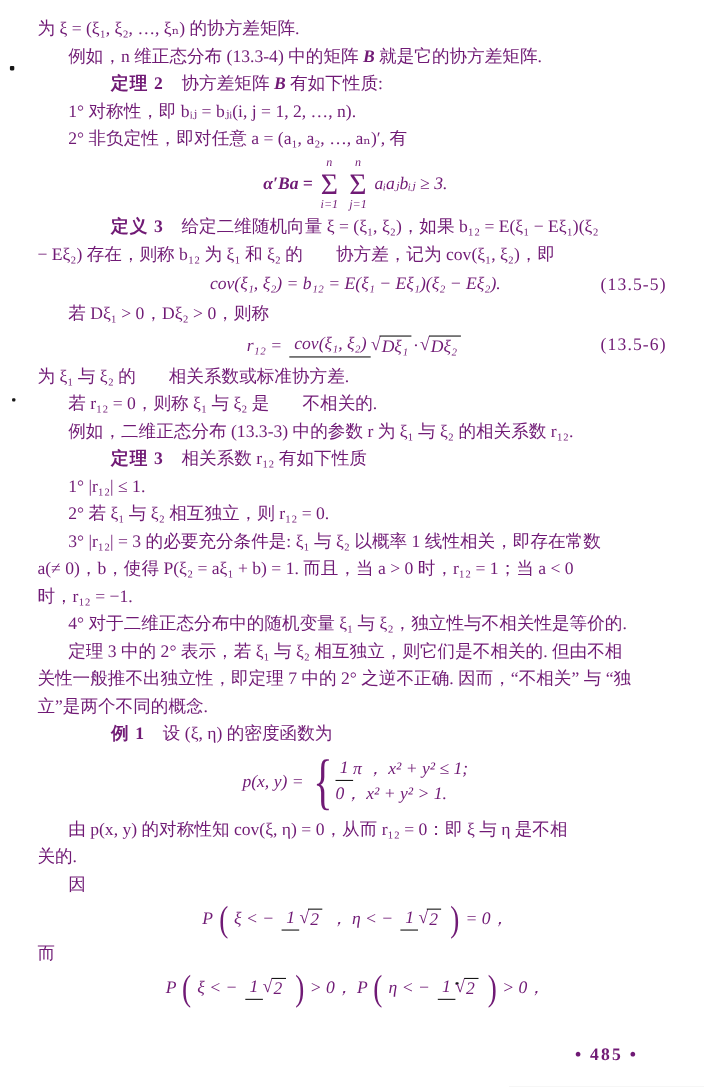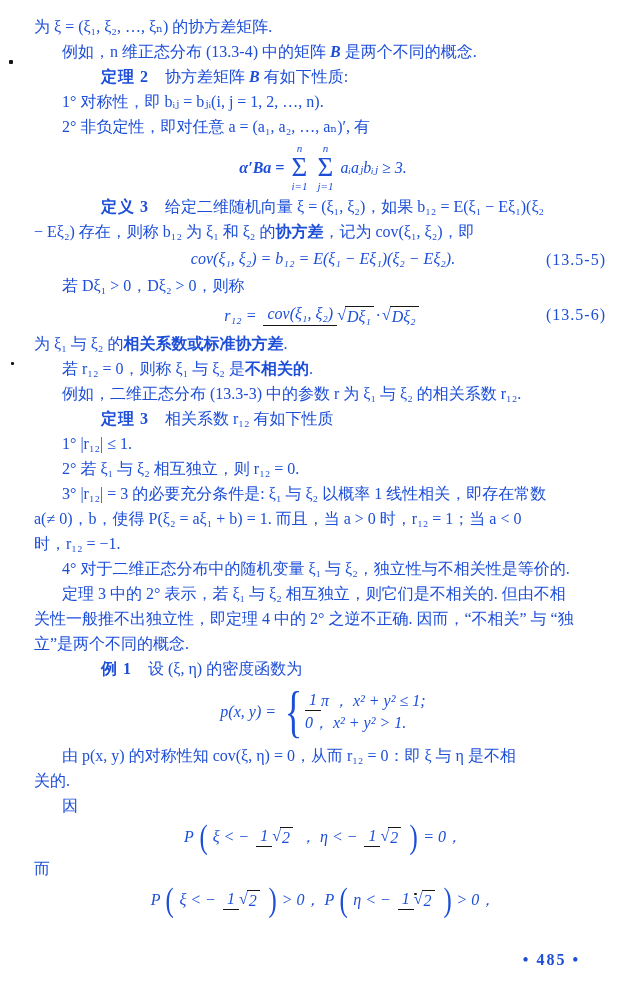--- a/index.html
+++ b/index.html
@@ -1,26 +1,26 @@
 <!DOCTYPE html>
 <html><head>
 <meta charset="utf-8">
 <style>
   html,body{margin:0;padding:0;background:#e8e8e8;}
   .page{
     width:640px;height:988px;background:#ffffff;position:relative;
     box-sizing:border-box;padding:14px 28px 0 34px;overflow:hidden;
     font-family:"Liberation Serif","DejaVu Serif",serif;
-    font-size:16px;color:#1d4ed8;line-height:25px;
+    font-size:16px;color:#701a75;line-height:25px;
   }
   .ln{margin:0;white-space:nowrap;}
   .ind{text-indent:28px;}
   b.hd{font-weight:bold;letter-spacing:1px;margin-left:39px;}
   .mbi{font-weight:bold;font-style:italic;}
-  .bold{font-weight:bold;}
+  .bold{font-weight:normal;margin-left:30px;}
   
   .eq{position:relative;text-align:center;font-style:italic;margin:2px 0;}
   .eq .eqno{position:absolute;right:6px;top:50%;transform:translateY(-50%);
     font-style:normal;letter-spacing:1px;}
   .eqrow{display:inline-flex;align-items:center;gap:4px;vertical-align:middle;}
   
   .bigsum{display:inline-flex;flex-direction:column;align-items:center;line-height:1;margin:0 3px;}
   .bigsum .lim{font-size:11px;line-height:11px;}
   .bigsum .sig{font-size:27px;line-height:27px;font-style:normal;}
   
@@ -47,21 +47,21 @@
 <body>
 
 <div class="page">
 
   <div class="dot" style="left:9px;top:60px;width:4px;height:4px;"></div>
   <div class="dot" style="left:11px;top:362px;width:3px;height:3px;"></div>
   <div class="dot" style="left:414px;top:893px;width:3px;height:2px;"></div>
 
   <p class="ln"><span>为 ξ = (ξ₁, ξ₂, …, ξₙ) 的协方差矩阵.</span></p>
 
-  <p class="ln ind"><span>例如，n 维正态分布 (13.3-4) 中的矩阵 </span><span class="mbi">B</span><span> 是两个不同的概念.</span></p>
+  <p class="ln ind"><span>例如，n 维正态分布 (13.3-4) 中的矩阵 </span><span class="mbi">B</span><span> 就是它的协方差矩阵.</span></p>
 
   <p class="ln ind"><b class="hd">定理 2</b><span>　协方差矩阵 </span><span class="mbi">B</span><span> 有如下性质:</span></p>
 
   <p class="ln ind"><span>1°  对称性，即 bᵢⱼ = bⱼᵢ(i, j = 1, 2, …, n).</span></p>
 
   <p class="ln ind"><span>2°  非负定性，即对任意 a = (a₁, a₂, …, aₙ)′, 有</span></p>
 
   <div class="eq" style="margin:4px 0 2px 0;">
     <span class="eqrow">
       <span class="mbi">α′Ba =</span>
@@ -119,21 +119,21 @@
 
   <p class="ln ind"><b class="hd">定理 3</b><span>　相关系数 r₁₂ 有如下性质</span></p>
 
   <p class="ln ind"><span>1°  |r₁₂| ≤ 1.</span></p>
   <p class="ln ind"><span>2°  若 ξ₁ 与 ξ₂ 相互独立，则 r₁₂ = 0.</span></p>
   <p class="ln ind"><span>3°  |r₁₂| = 3 的必要充分条件是: ξ₁ 与 ξ₂ 以概率 1 线性相关，即存在常数</span></p>
   <p class="ln"><span>a(≠ 0)，b，使得 P(ξ₂ = aξ₁ + b) = 1. 而且，当 a &gt; 0 时，r₁₂ = 1；当 a &lt; 0</span></p>
   <p class="ln"><span>时，r₁₂ = −1.</span></p>
   <p class="ln ind"><span>4°  对于二维正态分布中的随机变量 ξ₁ 与 ξ₂，独立性与不相关性是等价的.</span></p>
   <p class="ln ind"><span>定理 3 中的 2° 表示，若 ξ₁ 与 ξ₂ 相互独立，则它们是不相关的.  但由不相</span></p>
-  <p class="ln"><span>关性一般推不出独立性，即定理 4 中的 2° 之逆不正确.  因而，“不相关” 与 “独</span></p>
+  <p class="ln"><span>关性一般推不出独立性，即定理 7 中的 2° 之逆不正确.  因而，“不相关” 与 “独</span></p>
   <p class="ln"><span>立”是两个不同的概念.</span></p>
 
   <p class="ln ind"><b class="hd">例 1</b><span>　设 (ξ, η) 的密度函数为</span></p>
 
   <div class="eq" style="margin:5px 0;">
     <span class="eqrow">
       <span>p(x, y) =</span>
       <span class="cases">
         <span class="brace">{</span>
         <span class="rows">

